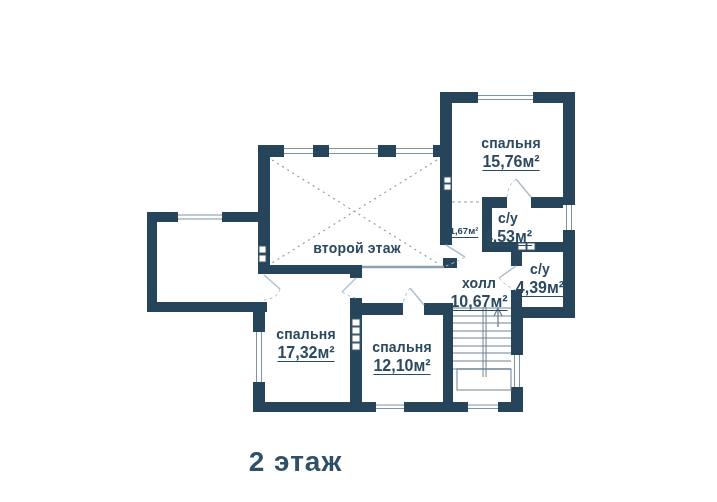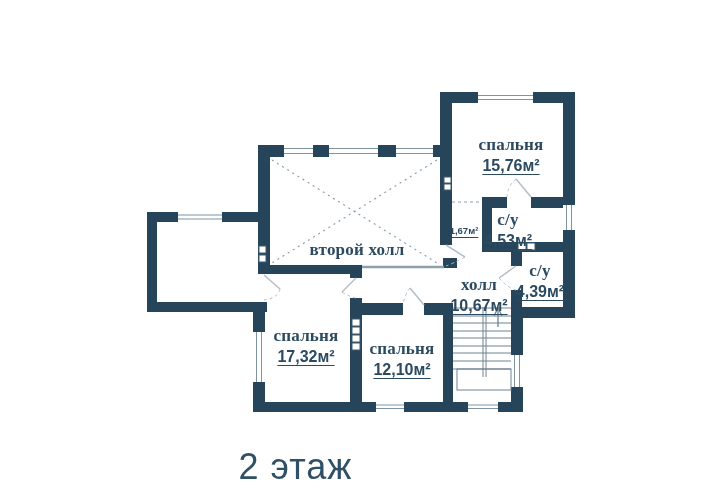--- a/index.html
+++ b/index.html
@@ -1,27 +1,27 @@
 <!DOCTYPE html>
 <html><head>
 <meta charset="utf-8">
 <style>
   html,body{margin:0;padding:0;background:#ffffff;}
   #stage{position:relative;width:717px;height:502px;background:#ffffff;overflow:hidden;
          font-family:"Liberation Sans",sans-serif;}
   #plan-svg{position:absolute;left:0;top:0;}
   .room-label{position:absolute;transform:translateX(-50%);text-align:center;
       color:#2b4a60;font-weight:700;line-height:1.3;white-space:nowrap;z-index:5;}
-  .room-name{display:block;font-size:17px;letter-spacing:.2px;font-family:Liberation Serif, serif;}
+  .room-name{display:block;font-size:14px;letter-spacing:.2px;}
   .room-area{display:inline-block;font-size:16px;text-decoration:underline;
       text-underline-offset:3px;text-decoration-thickness:1px;}
   .room-label.small .room-area{font-size:9.5px;}
   .room-name:empty,.room-area:empty{display:none;}
   #floor-title{position:absolute;left:0;top:446px;width:591px;text-align:center;
-      font-size:36px;font-weight:400;color:#2f5066;letter-spacing:1px;z-index:5;}
+      font-size:28px;font-weight:700;color:#2f5066;letter-spacing:1px;z-index:5;}
 </style>
 </head>
 <body>
 
 <div id="stage">
 
   <svg id="plan-svg" width="717" height="502" viewBox="0 0 717 502">
 
     <g fill="#26455b">
       <rect x="440" y="92" width="134" height="11"></rect>
@@ -164,21 +164,21 @@
   </div>
   <div class="room-label" style="left:540px;top:260px;">
     <span class="room-name">с/у</span>
     <span class="room-area">4,39м²</span>
   </div>
   <div class="room-label small" style="left:464px;top:219px;">
     
     <span class="room-area">1,67м²</span>
   </div>
   <div class="room-label" style="left:357px;top:239px;">
-    <span class="room-name">второй холл</span>
+    <span class="room-name">второй этаж</span>
 
   </div>
   <div class="room-label" style="left:479px;top:274px;">
     <span class="room-name">холл</span>
     <span class="room-area">10,67м²</span>
   </div>
   <div class="room-label" style="left:306px;top:325px;">
     <span class="room-name">спальня</span>
     <span class="room-area">17,32м²</span>
   </div>

